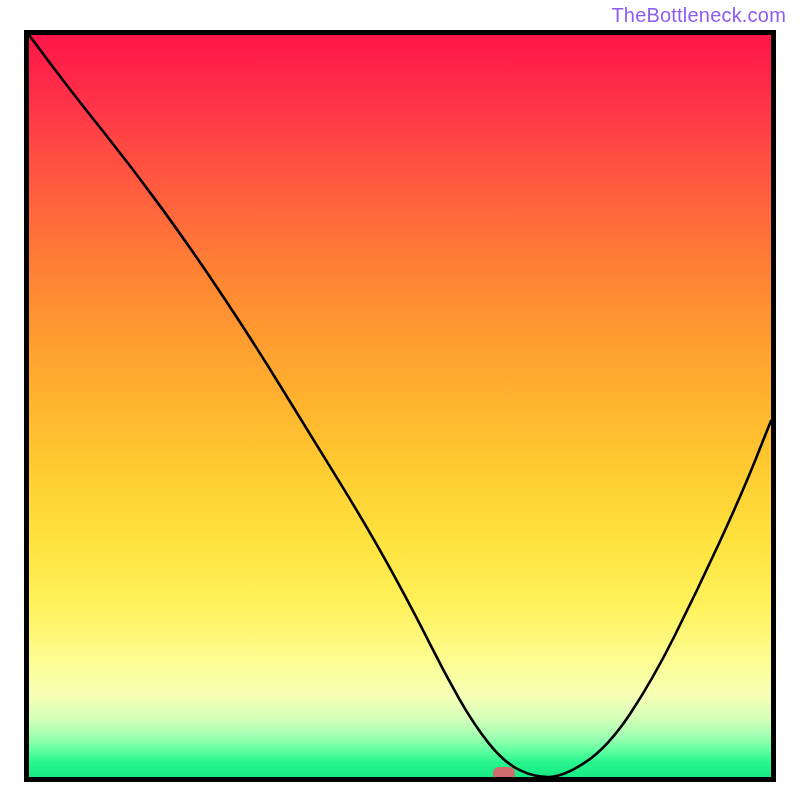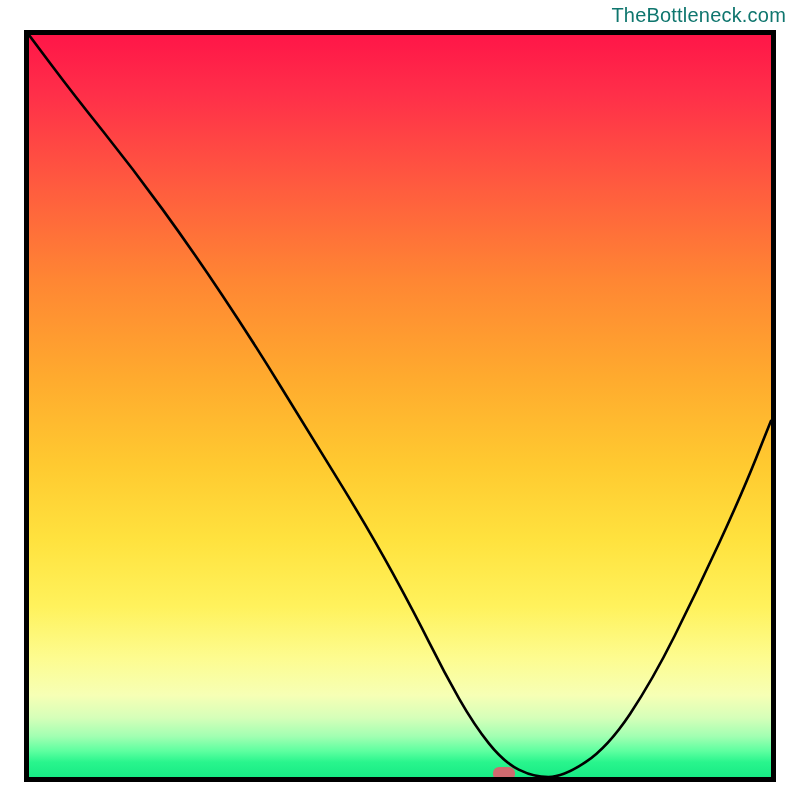--- a/index.html
+++ b/index.html
@@ -8,21 +8,21 @@
     width: 800px;
     height: 800px;
     position: relative;
     font-family: Arial, Helvetica, sans-serif;
     background: #fff;
   }
   .watermark {
     position: absolute;
     top: 4px;
     right: 14px;
-    color: #0f766e;
+    color: #8b5cf6;
     font-size: 20px;
     font-weight: 500;
     letter-spacing: 0.2px;
   }
   .frame {
     position: absolute;
     left: 24px;
     top: 30px;
     width: 752px;
     height: 752px;

